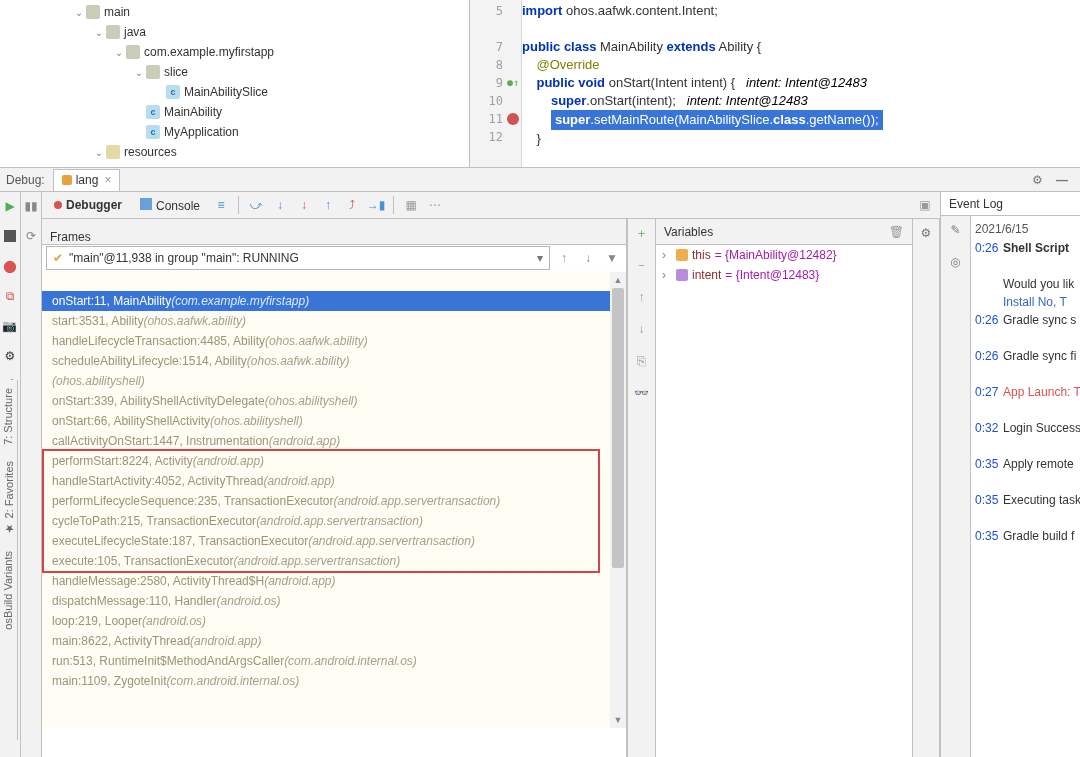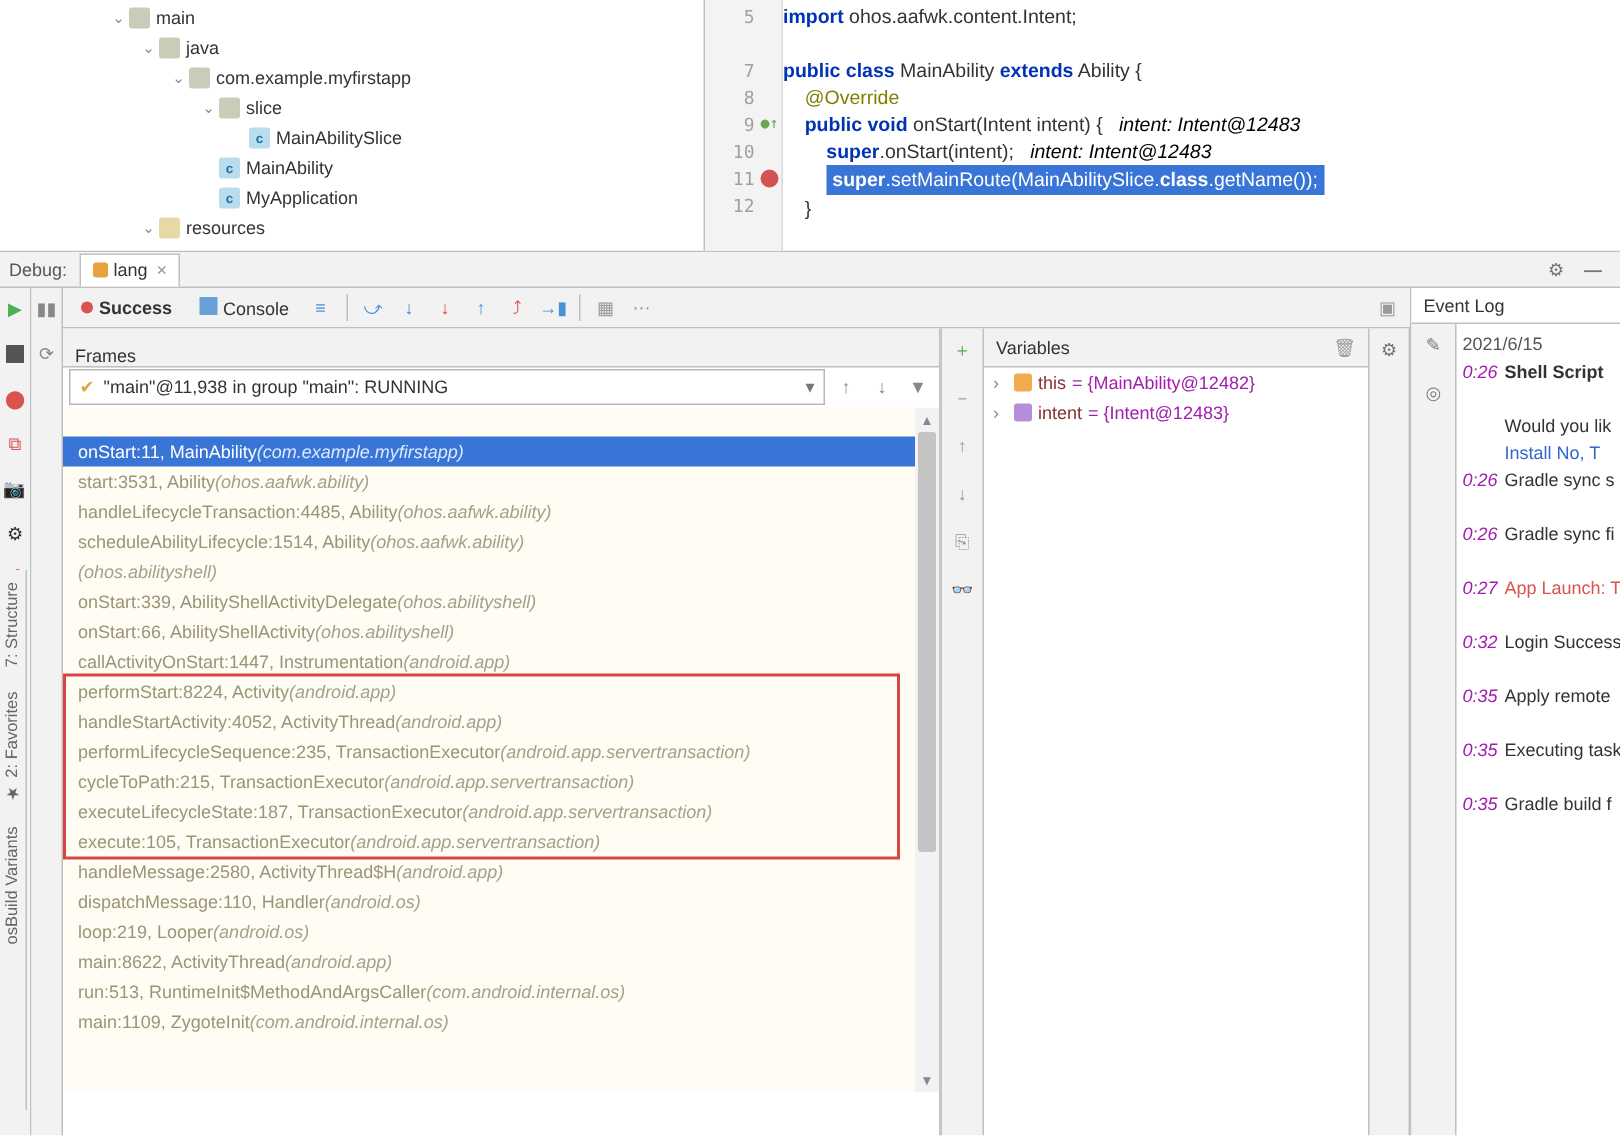--- a/index.html
+++ b/index.html
@@ -69,21 +69,21 @@
   .varrow .vicon.p { background: #b58ddb; }
   .varname { color: #8a2f2f; }
   .varval { color: #a21caf; margin-left: 4px; }
   .right-panel { width: 140px; border-left: 1px solid #c0c0c0; display: flex; flex-direction: column; }
   .eventlog-hdr { height: 24px; display: flex; align-items: center; border-bottom: 1px solid #c0c0c0; padding: 0 8px; background: #fff; }
   .eventbody { display: flex; flex: 1; }
   .evctrl { width: 30px; background: #f2f2f2; border-right: 1px solid #c0c0c0; display: flex; flex-direction: column; align-items: center; padding-top: 6px; gap: 16px; }
   .evlist { flex: 1; padding: 6px 4px; overflow: hidden; }
   .evdate { color: #555; margin-bottom: 4px; }
   .evrow { display: flex; margin-bottom: 2px; line-height: 16px; }
-  .evtime { color: #a21caf; width: 28px; flex-shrink: 0; font-style: italic; }
+  .evtime { color: #1d4ed8; width: 28px; flex-shrink: 0; }
   .evtxt { color: #333; white-space: nowrap; }
   .evtxt.red { color: #d9534f; }
   .evlink { color: #3366cc; cursor: pointer; }
   .vert-tabs { position: absolute; left: 0; top: 180px; width: 18px; height: 460px; background: #f2f2f2; border-right: 1px solid #c0c0c0; }
   .vtab { writing-mode: vertical-rl; transform: rotate(180deg); font-size: 11px; color: #666; padding: 8px 2px; cursor: pointer; display: flex; align-items: center; gap: 4px; }
   .scrollbar-v { position: absolute; right: 0; top: 0; width: 16px; height: 100%; background: #f2f2f2; }
   .scrollbar-v .thumb { position: absolute; left: 2px; width: 12px; background: #c4c4c4; border-radius: 2px; }
   .scrollbar-v .arr { position: absolute; left: 0; width: 16px; height: 16px; display: flex; align-items: center; justify-content: center; color: #888; font-size: 9px; }
   .main-lower { flex: 1; display: flex; flex-direction: column; position: relative; }
   .frames-split { display: flex; flex: 1; }
@@ -173,21 +173,21 @@
     <div class="ctrlbtn cam">📷</div>
     <div class="ctrlbtn">⚙</div>
     <div class="ctrlbtn">📌</div>
   </div>
   <div class="midleftctrl">
     <div class="ctrlbtn" style="color:#888">▮▮</div>
     <div class="ctrlbtn" style="color:#888">⟳</div>
   </div>
   <div class="main-lower">
     <div class="toolbar2">
-      <span class="tb-tab"><span style="width:8px;height:8px;background:#d9534f;border-radius:50%;display:inline-block;margin-right:4px"></span><span>Success</span></span>
+      <span class="tb-tab"><span style="width:8px;height:8px;background:#d9534f;border-radius:50%;display:inline-block;margin-right:4px"></span><span>Debugger</span></span>
       <span class="tb-tab2"><span class="ticon2"></span><span>Console</span></span>
       <span class="tbicon">≡</span>
       <span class="sep"></span>
       <span class="tbicon">⤻</span>
       <span class="tbicon">↓</span>
       <span class="tbicon red">↓</span>
       <span class="tbicon">↑</span>
       <span class="tbicon red">⤴</span>
       <span class="tbicon">→▮</span>
       <span class="sep"></span>

